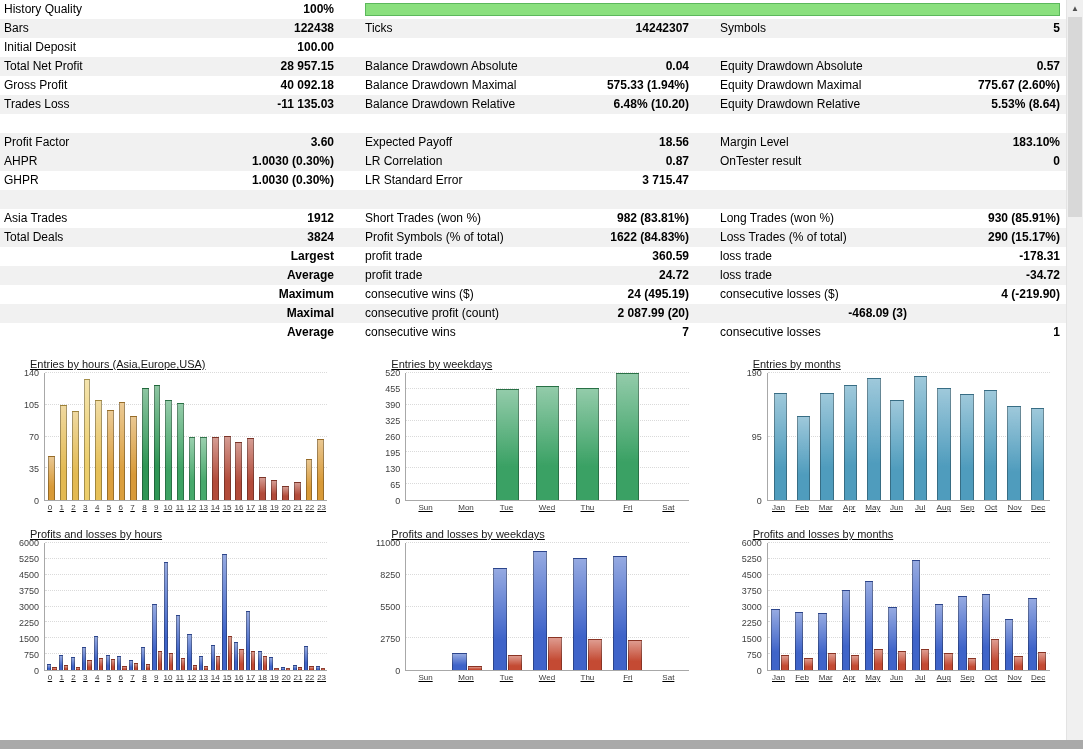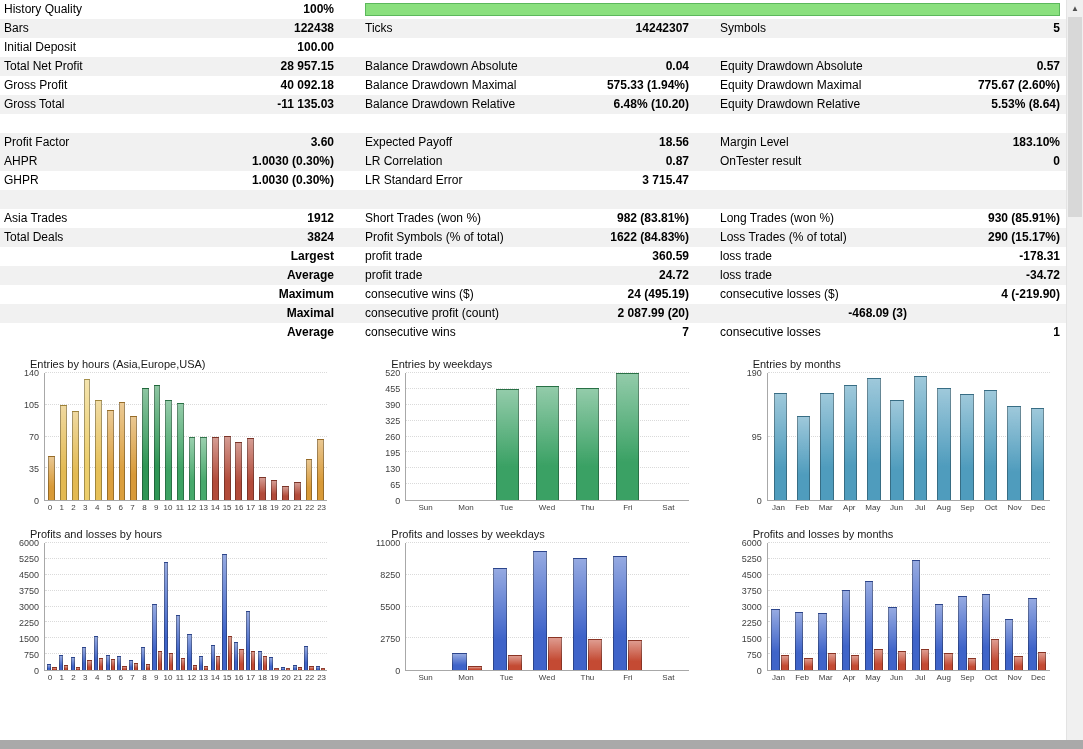--- a/index.html
+++ b/index.html
@@ -25,21 +25,21 @@
   .col2,.col4{ padding-left:25px; }
   .progress-wrap{
     grid-column:3 / 7; margin:3px 6px 3px 25px;
     border:1px solid #5cb85c; position:relative; background:#fff;
   }
   .progress-fill{ position:absolute; top:0; left:0; bottom:0; }
 
   
   .charts{
     display:grid; grid-template-columns:1fr 1fr 1fr;
-    column-gap:48px; row-gap:16px; padding:16px 16px 0 14px;
+    column-gap:48px; row-gap:16px; padding:16px 16px 0 14px;text-decoration:underline;
   }
   .chart-title{ font-size:11px; color:#1a1a1a; margin:0 0 3px 16px; white-space:nowrap; }
   .chart-body{ display:flex; }
   .yaxis{ position:relative; width:30px; height:128px; font-size:9px; color:#404040; flex:0 0 30px; }
   .ytick{ position:absolute; right:5px; transform:translateY(50%); line-height:1; }
   .plotwrap{ flex:1; min-width:0; display:flex; flex-direction:column; }
   .plot{
     position:relative; height:128px;
     border-left:1px solid #a8a8a8; border-bottom:1px solid #a8a8a8;
   }
@@ -107,21 +107,21 @@
         </div>
         <div class="trow">
           <div class="cell lab col0">Gross Profit</div>
           <div class="cell val col1">40 092.18</div>
           <div class="cell lab col2">Balance Drawdown Maximal</div>
           <div class="cell val col3">575.33 (1.94%)</div>
           <div class="cell lab col4">Equity Drawdown Maximal</div>
           <div class="cell val col5">775.67 (2.60%)</div>
         </div>
         <div class="trow alt">
-          <div class="cell lab col0">Gross Total</div>
+          <div class="cell lab col0">Trades Loss</div>
           <div class="cell val col1">-11 135.03</div>
           <div class="cell lab col2">Balance Drawdown Relative</div>
           <div class="cell val col3">6.48% (10.20)</div>
           <div class="cell lab col4">Equity Drawdown Relative</div>
           <div class="cell val col5">5.53% (8.64)</div>
         </div>
         <div class="trow">
           <div class="cell lab col0"></div>
           <div class="cell val col1"></div>
           <div class="cell lab col2"></div>

